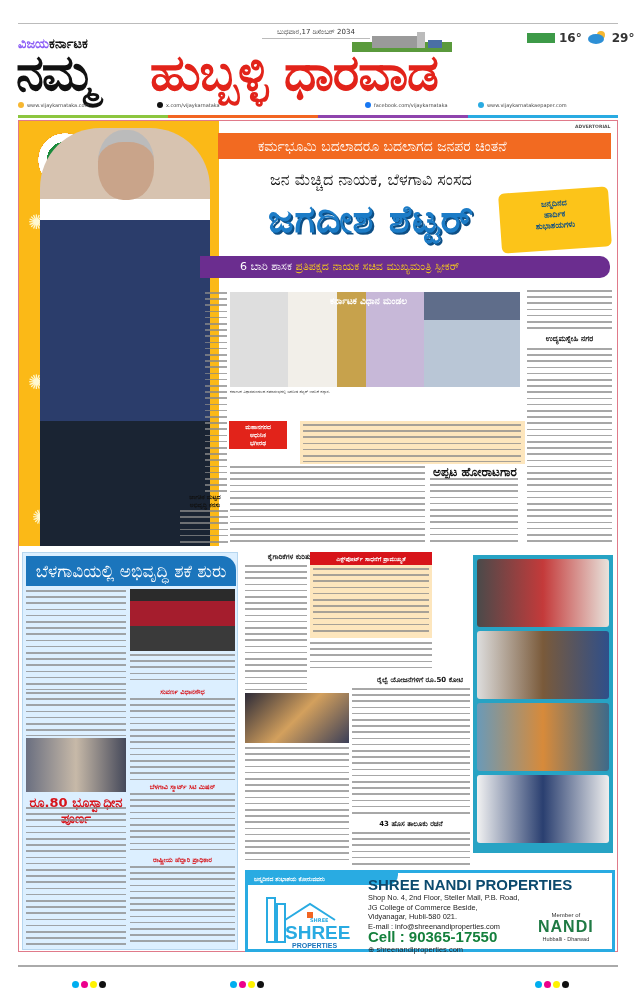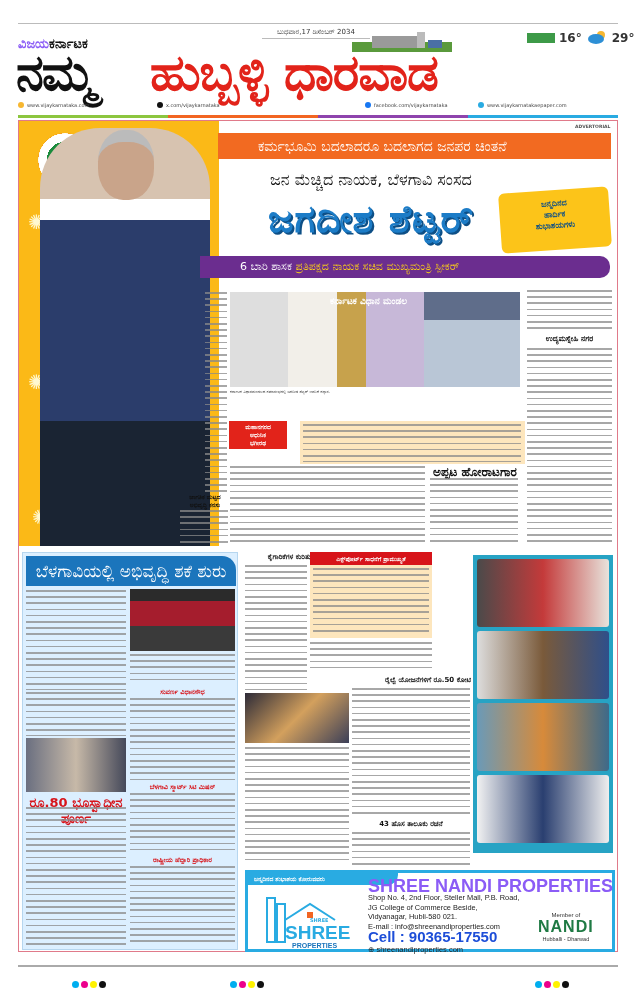--- a/index.html
+++ b/index.html
@@ -47,23 +47,23 @@
 .bel-head{left:26px;top:556px;width:210px;height:30px;background:#1b75bc;color:#fff;font-size:17px;line-height:30px;text-align:center;border-radius:0 14px 0 0;white-space:nowrap}
 .train{left:130px;top:589px;width:105px;height:62px;background:linear-gradient(180deg,#2b2b2b 0 20%,#a51d2d 20% 60%,#3a3a3a 60% 100%)}
 .greet-photo{left:26px;top:738px;width:100px;height:54px;background:linear-gradient(90deg,#6a6f80,#c7b9a8,#45495a)}
 .airport{left:245px;top:693px;width:104px;height:50px;background:linear-gradient(135deg,#2d2b38,#d3a05d 50%,#3b3f58)}
 .export-head{left:310px;top:552px;width:122px;height:13px;background:#d7141a;color:#fff;font-size:6px;font-weight:bold;text-align:center;line-height:13px}
 .export-box{left:310px;top:565px;width:122px;height:73px;background:#fde6bd}
 .photo-col{left:473px;top:555px;width:140px;height:298px;background:#27a3c4;padding:4px}
 .photo-col .ph{height:68px;margin-bottom:4px;border-radius:3px}
 .ad{left:245px;top:870px;width:370px;height:82px;border:3px solid #29abe2;background:#fff}
 .ad-strip{left:248px;top:873px;width:150px;height:12px;background:#29abe2;color:#fff;font-size:6px;font-weight:bold;line-height:12px;padding-left:6px;border-radius:0 0 10px 0}
-.ad-name{left:368px;top:876px;font-family:"Liberation Sans",sans-serif;font-size:18px;font-weight:bold;color:#8b5cf6;white-space:nowrap}
+.ad-name{left:368px;top:876px;font-family:"Liberation Sans",sans-serif;font-size:15px;font-weight:bold;color:#0c4a6e;white-space:nowrap}
 .ad-addr{left:368px;top:893px;font-family:"Liberation Sans",sans-serif;font-size:7.4px;color:#222;line-height:9.5px}
-.ad-cell{left:368px;top:928px;font-family:"Liberation Sans",sans-serif;font-size:15px;font-weight:bold;color:#1d4ed8}
+.ad-cell{left:368px;top:928px;font-family:"Liberation Sans",sans-serif;font-size:15px;font-weight:bold;color:#15803d}
 .ad-web{left:368px;top:945px;font-family:"Liberation Sans",sans-serif;font-size:7.5px;color:#222}
 .credai{left:538px;top:912px;text-align:center;font-family:"Liberation Sans",sans-serif}
 .credai .m{font-size:6px;color:#333}
 .credai .c{font-size:16px;font-weight:bold;color:#1f7a44;letter-spacing:1px}
 .credai .h{font-size:5.5px;color:#333}
 .nandi-logo{left:255px;top:890px;width:108px;height:58px}
 .regmarks{top:981px;display:flex;gap:2px}
 .regmarks span{width:7px;height:7px;border-radius:50%}
 .bottom-line{left:18px;top:965px;width:600px;height:2px;background:#aaa}
 </style>
@@ -174,21 +174,21 @@
 <div class="abs txt lines" style="left:130px;top:866px;width:105px;height:80px"></div>
 
 <div class="abs col-head" style="left:245px;top:553px;width:105px;font-size:7px">ಕೈಗಾರಿಕೆಗಳ ಕುರಿತು ಕಳಕಳಿ</div>
 <div class="abs txt lines" style="left:245px;top:565px;width:62px;height:125px"></div>
 <div class="abs export-head">ಎಕ್ಸ್‌ಪೋರ್ಟ್ ಸಾಧನೆಗೆ ಪ್ರಾಮುಖ್ಯತೆ</div>
 <div class="abs export-box"></div>
 <div class="abs txt lines" style="left:313px;top:568px;width:116px;height:67px"></div>
 <div class="abs txt lines" style="left:310px;top:642px;width:122px;height:30px"></div>
 <div class="abs airport"></div>
 <div class="abs txt lines" style="left:245px;top:747px;width:104px;height:118px"></div>
-<div class="abs col-head" style="left:368px;top:676px;width:120px;font-size:7px">ರೈಲ್ವೆ ಯೋಜನೆಗಳಿಗೆ ರೂ.50 ಕೋಟಿ</div>
+<div class="abs col-head" style="left:360px;top:676px;width:120px;font-size:7px">ರೈಲ್ವೆ ಯೋಜನೆಗಳಿಗೆ ರೂ.50 ಕೋಟಿ</div>
 <div class="abs txt lines" style="left:352px;top:688px;width:118px;height:128px"></div>
 <div class="abs col-head" style="left:352px;top:820px;width:118px;font-size:7px">43 ಹೊಸ ತಾಲೂಕು ರಚನೆ</div>
 <div class="abs txt lines" style="left:352px;top:832px;width:118px;height:34px"></div>
 
 <div class="abs photo-col">
   <div class="ph" style="background:linear-gradient(90deg,#4a4a4a,#c43a3a 50%,#e8e3dc)"></div>
   <div class="ph" style="background:linear-gradient(90deg,#ddd,#7a5a3a 50%,#2f4f8a)"></div>
   <div class="ph" style="background:linear-gradient(90deg,#6a9ab8,#d78a3a 50%,#3d6a8a)"></div>
   <div class="ph" style="background:linear-gradient(90deg,#f2f2f2,#2a3f70 50%,#eee)"></div>
 </div>

